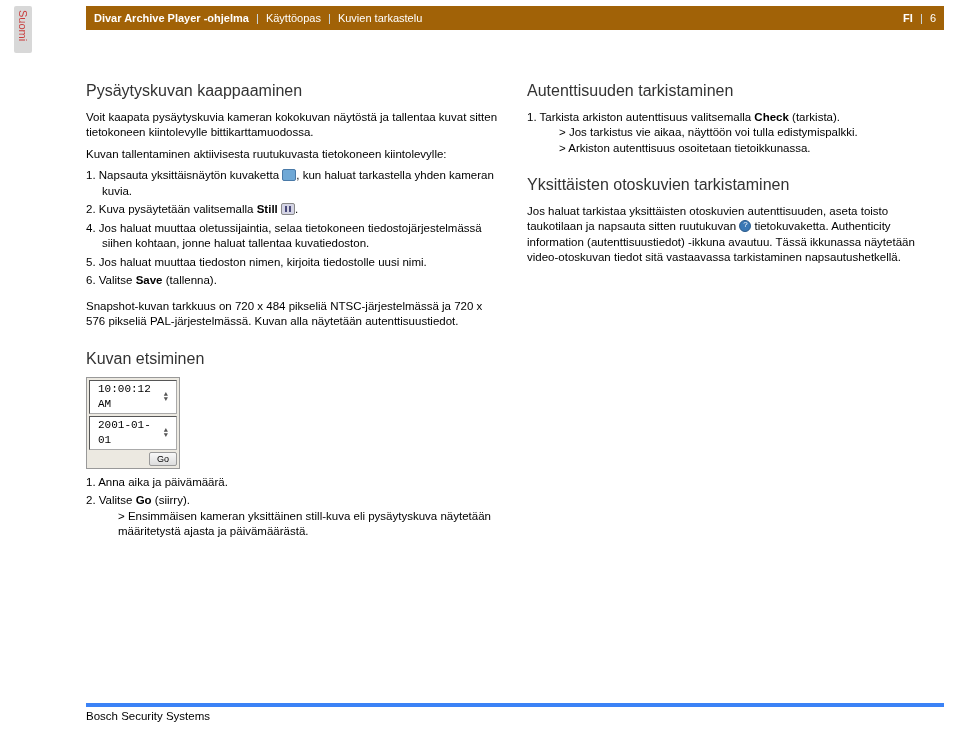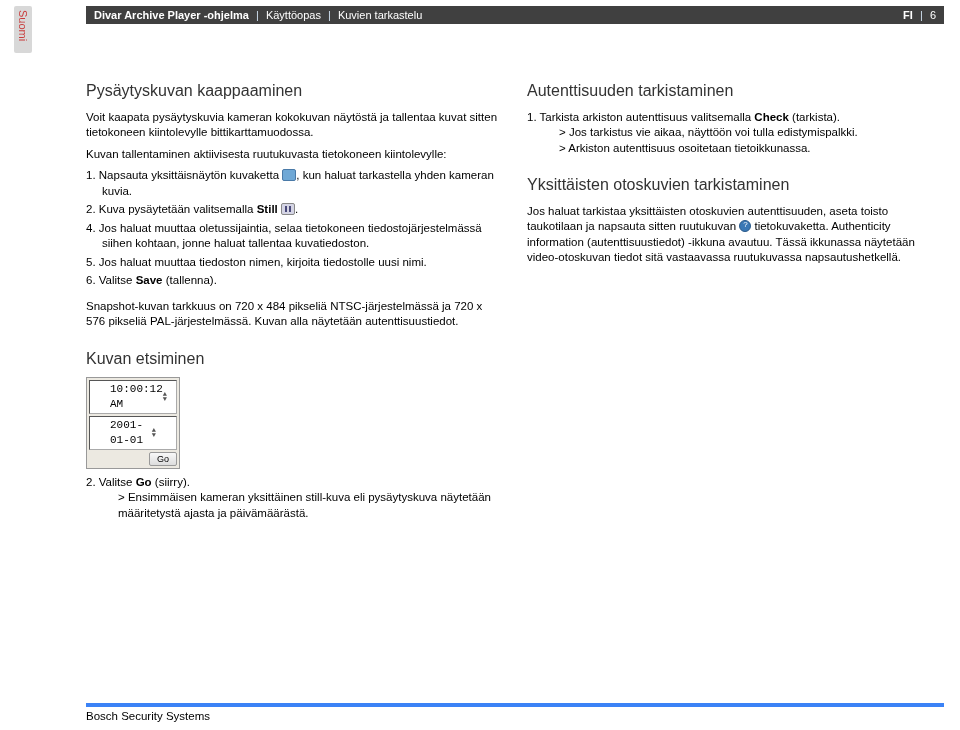--- a/index.html
+++ b/index.html
@@ -20,22 +20,22 @@
     writing-mode: vertical-rl;
     font-size: 11px;
     color: #c93c3c;
     border-radius: 2px;
   }
   .header-bar {
     position: absolute;
     left: 86px;
     right: 16px;
     top: 6px;
-    height: 18px;
-    background: #404040;
+    height: 24px;
+    background: #a16207;
     color: #fff;
     font-size: 11px;
     display: flex;
     align-items: center;
     padding: 0 8px;
   }
   .header-bar .left { flex: 1; }
   .header-bar .sep { margin: 0 4px; color: #cfe0f0; }
   .header-bar .right { }
   .header-bar b { font-weight: bold; }
@@ -91,21 +91,21 @@
     border: 1px solid #999;
     background: #ece9e1;
     padding: 2px;
     margin-bottom: 6px;
   }
   .search-widget .field {
     background: #fff;
     border: 1px inset #aaa;
     font-family: "Courier New", monospace;
     font-size: 11px;
-    padding: 1px 20px;
+    padding: 1px 8px;
     width: 88px;
     display: flex;
     justify-content: space-between;
     align-items: center;
     margin-bottom: 2px;
   }
   .search-widget .spinner {
     display: inline-flex; flex-direction: column; line-height: 5px; font-size: 7px; color: #555;
   }
   .search-widget .go-btn {
@@ -185,20 +185,21 @@
         <div class="field">
           <span>2001-01-01</span>
           <span class="spinner">
               <span>▲</span>
               <span>▼</span>
             </span>
         </div>
         <div class="go-btn">Go</div>
       </div>
       <ol>
+        <li>1. Anna aika ja päivämäärä.</li>
         <li>
           <span>2. Valitse </span><b>Go</b><span> (siirry).</span>
           <div class="sub">&gt; Ensimmäisen kameran yksittäinen still-kuva eli pysäytyskuva näytetään määritetystä ajasta ja päivämäärästä.</div>
         </li>
       </ol>
     </div>
   </div>
 
   <div class="col">
     <div class="section">
@@ -207,21 +208,21 @@
         <li>
           <span>1. Tarkista arkiston autenttisuus valitsemalla </span><b>Check</b><span> (tarkista).</span>
           <div class="sub">&gt; Jos tarkistus vie aikaa, näyttöön voi tulla edistymispalkki.</div>
           <div class="sub">&gt; Arkiston autenttisuus osoitetaan tietoikkunassa.</div>
         </li>
       </ol>
     </div>
     <div class="section">
       <h2>Yksittäisten otoskuvien tarkistaminen</h2>
       <p>
-        <span>Jos haluat tarkistaa yksittäisten otoskuvien autenttisuuden, aseta toisto taukotilaan ja napsauta sitten ruutukuvan </span><span class="icon info"></span><span> tietokuvaketta. Authenticity information (autenttisuustiedot) -ikkuna avautuu. Tässä ikkunassa näytetään video-otoskuvan tiedot sitä vastaavassa ruutukuvassa napsautushetkellä.</span>
+        <span>Jos haluat tarkistaa yksittäisten otoskuvien autenttisuuden, aseta toisto taukotilaan ja napsauta sitten ruutukuvan </span><span class="icon info"></span><span> tietokuvaketta. Authenticity information (autenttisuustiedot) -ikkuna avautuu. Tässä ikkunassa näytetään video-otoskuvan tiedot sitä vastaavassa tarkistaminen napsautushetkellä.</span>
       </p>
     </div>
   </div>
 </div>
 
 <div class="footer">
   <span>Bosch Security Systems</span>
 </div>
 
 </body></html>

